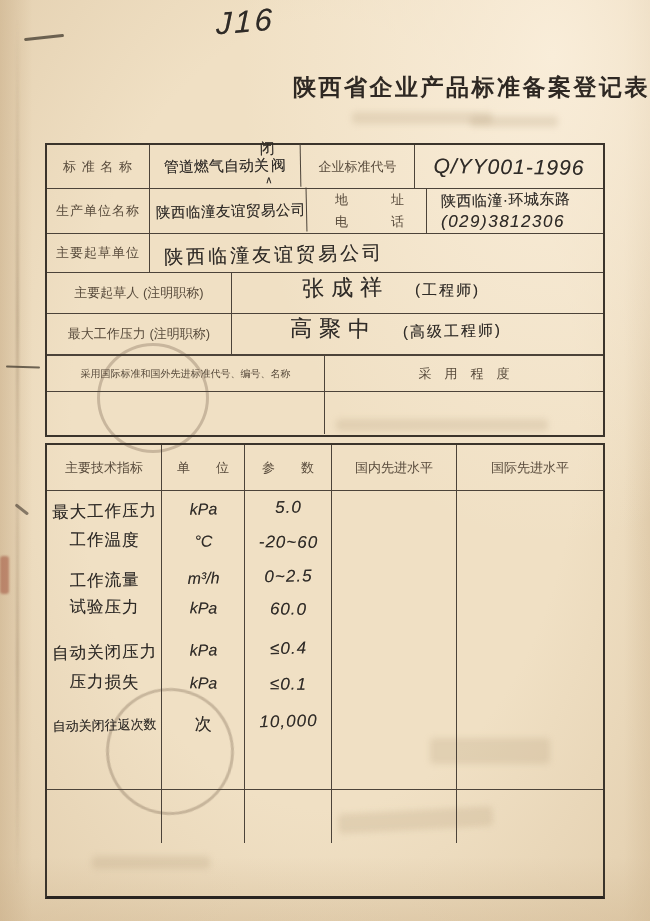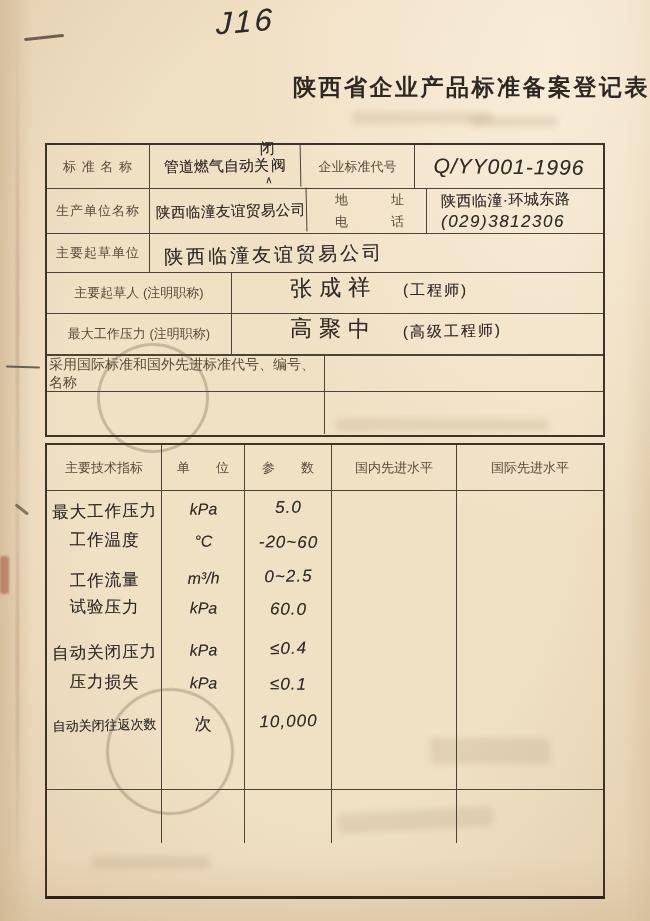--- a/index.html
+++ b/index.html
@@ -48,21 +48,21 @@
   .trow { display:flex; border-bottom:1.3px solid #4c4339; }
   .hw { color:#2f2b27; text-shadow:0 0 0.6px rgba(47,43,39,0.45); }
   .hw-num { font-style:italic; }
   .tilt-a { transform:rotate(-1.2deg); }
   .tilt-b { transform:rotate(0.7deg); }
 
   
   .upper { position:absolute; left:45px; top:143px; width:560px; height:294px;
     border:2px solid #3b342b; }
   .r1 { height:44px; } .r2 { height:45px;gap:6px; } .r3 { height:39px; }
-  .r4 { height:41px; } .r5 { height:41px; } .r6 { height:37px; }
+  .r4 { height:41px;gap:12px; } .r5 { height:41px; } .r6 { height:37px; }
   .r7 { height:42px; border-bottom:none; }
   .r6 { border-top:0.7px solid #4c4339; }
   .w-lbl1 { flex:0 0 103px; letter-spacing:1px; }
   .w-val1 { flex:0 0 151px; }
   .w-lbl2 { flex:0 0 114px; }
   .w-lblwide { flex:0 0 185px; }
   .w-half { flex:0 0 278px; }
   .flex1 { flex:1 1 auto; }
   .std-name { font-size:15px; letter-spacing:0; white-space:nowrap; transform:rotate(-1deg); }
   .ins-wrap { position:relative; display:inline-block; width:2px; }
@@ -73,21 +73,21 @@
   .addr { flex-direction:column; align-items:flex-start; justify-content:center;
     padding-left:8px; gap:2px; }
   .addr-l1 { font-size:15px; letter-spacing:0.5px; }
   .addr-l2 { font-size:17px; letter-spacing:1.5px; }
   .addr-lbl { flex-direction:column; justify-content:center; gap:4px; padding:0 22px; align-items:stretch; }
   .addr-lbl .pair { display:flex; justify-content:space-between; width:100%; }
   .draft-unit { justify-content:flex-start; padding-left:14px; font-size:19px; letter-spacing:3px; }
   .person { justify-content:flex-start; padding-left:58px; gap:26px; align-items:baseline; }
   .person .nm { font-size:22px; letter-spacing:7px; }
   .person .nt { font-size:15px; letter-spacing:2px; }
-  .adopt-lbl { font-size:14px; padding:0 2px; }
+  .adopt-lbl { font-size:10px; padding:0 2px; }
   .degree-lbl { font-size:13px; }
 
   
   .lower { position:absolute; left:45px; top:443px; width:560px; height:456px;
     border:2px solid #3b342b; border-bottom:3.5px solid #292420; }
   .spec-head { display:flex; height:46px; border-bottom:1.3px solid #4c4339; }
   .c1 { flex:0 0 115px; } .c2 { flex:0 0 83px; } .c3 { flex:0 0 87px; }
   .c4 { flex:0 0 125px; } .c5 { flex:1 1 auto; }
   .spec-body { position:relative; height:299px; border-bottom:1.3px solid #4c4339; }
   .vline { position:absolute; top:0; bottom:0; width:1.3px; background:#4c4339; }
@@ -173,20 +173,21 @@
     <div class="trow r5">
       <div class="cell b-r w-lblwide lbl">最大工作压力 (注明职称)</div>
       <div class="cell flex1 hw person">
         <span class="nm tilt-b">高聚中</span>
         <span class="nt tilt-a">(高级工程师)</span>
       </div>
     </div>
 
     <div class="trow r6">
       <div class="cell b-r w-half lbl adopt-lbl">采用国际标准和国外先进标准代号、编号、名称</div>
+      <div class="cell flex1 lbl degree-lbl">采　用　程　度</div>
     </div>
 
     <div class="trow r7">
       <div class="cell b-r w-half hw"></div>
       <div class="cell flex1 hw"></div>
     </div>
   </div>
 
   <div class="lower">
 

